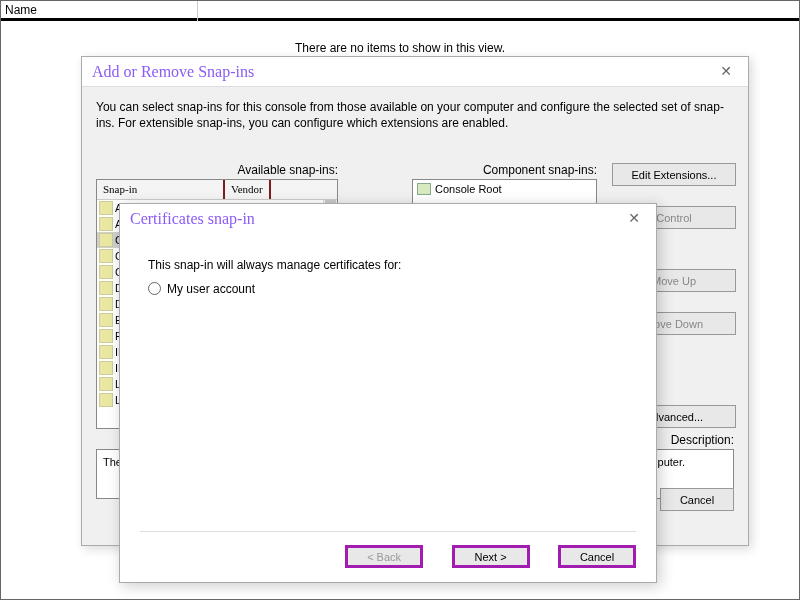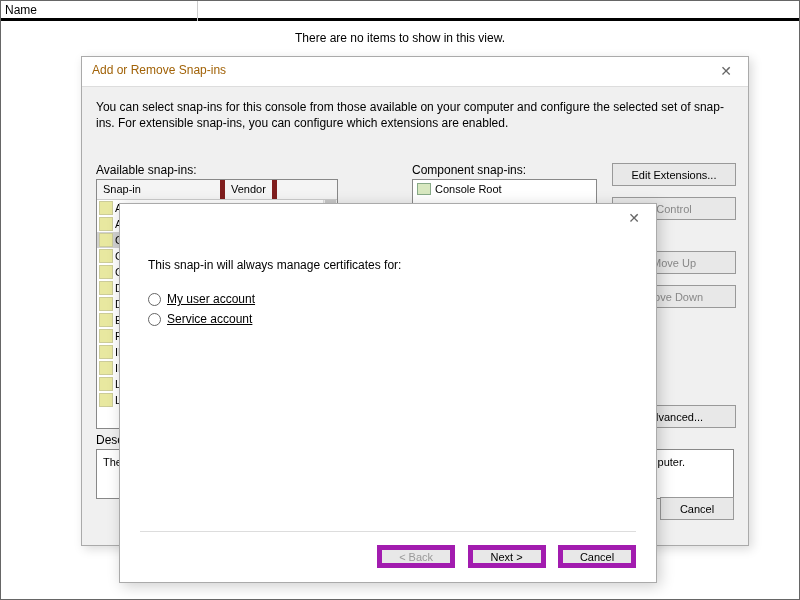--- a/index.html
+++ b/index.html
@@ -1,64 +1,64 @@
 <!DOCTYPE html>
 <html><head>
 <meta charset="utf-8">
 <style>
   * { box-sizing: border-box; font-family: "Segoe UI", Tahoma, sans-serif; }
   body { margin:0; background:#fff; width:800px; height:600px; position:relative; overflow:hidden; border:1px solid #666;}
   .bg-header { position:absolute; top:0; left:0; right:0; height:20px; border-bottom:3px solid #000000; }
   .bg-header .name { position:absolute; left:4px; top:2px; font-size:12px; }
   .bg-header .sep { position:absolute; left:196px; top:0; height:20px; border-left:1px solid #ccc;}
-  .bg-empty { position:absolute; top:30px; width:100%; text-align:center; font-size:12px;}
+  .bg-empty { position:absolute; top:40px; width:100%; text-align:center; font-size:12px;}
   .dlg1 { position:absolute; left:80px; top:55px; width:668px; height:490px; background:#fff; border:1px solid #aaa; box-shadow:3px 3px 10px rgba(0,0,0,0.15);}
   .titlebar { height:30px; background:#fff; border-bottom:1px solid #ddd; }
-  .titlebar .t { padding:6px 10px; font-size:12px; color:#a16207;}
+  .titlebar .t { padding:6px 10px; font-size:16px; color:#8b5cf6;font-family:Liberation Serif, serif;}
   .titlebar .x { position:absolute; right:8px; top:4px; font-size:14px; color:#666; padding:2px 8px;}
   .dlg1-body { position:absolute; top:30px; left:0; right:0; bottom:0; background:#f0f0f0; padding:12px 14px; font-size:12px;}
   .intro { margin-bottom:6px; line-height:1.35;}
-  .lbl { font-size:12px; margin-bottom:2px;}
+  .lbl { font-size:12px; margin-bottom:2px;text-align:right;}
   .avail { position:absolute; left:14px; top:76px; width:242px; }
   .avail-box { border:1px solid #888; background:#fff; height:250px; position:relative;}
   .avail-head { height:20px; background:#f4f4f4; border-bottom:1px solid #ccc; display:flex; font-size:11px;}
-  .avail-head span { padding:3px 6px; border-right:5px solid #7f1d1d;}
+  .avail-head span { padding:3px 6px; border-right:2px solid #7f1d1d;font-family:Liberation Serif, serif;}
   .avail-head span:first-child { width:128px;}
   .avail-list { position:absolute; top:20px; left:0; right:14px; bottom:0; overflow:hidden;}
   .avail-row { display:flex; height:16px; font-size:11px; align-items:center; padding-left:2px;}
   .avail-row .ic { width:14px; height:14px; display:inline-block; margin-right:2px; background:#e8e8a0; border:1px solid #cc9;}
   .avail-row .nm { width:112px; white-space:nowrap; overflow:hidden;}
   .avail-row .vd { white-space:nowrap; overflow:hidden;}
   .avail-row.sel { background:#d0d0d0;}
   .scrollbar { position:absolute; top:20px; right:0; width:14px; bottom:0; background:#f0f0f0; border-left:1px solid #ddd;}
   .scrollbar .thumb { position:absolute; top:0; left:1px; right:1px; height:40px; background:#c8c8c8;}
   .sel-box { position:absolute; left:330px; top:76px; width:185px;}
   .sel-list { border:1px solid #888; background:#fff; height:250px; padding:3px 4px;}
   .sel-row { font-size:11px; display:flex; align-items:flex-end;}
   .sel-row .ic { width:14px; height:12px; margin-right:4px; background:#d8e8c0; border:1px solid #8a8;}
   .btncol { position:absolute; left:530px; top:76px; width:124px;}
-  .btncol button, .adv-btn, .bar button { font-size:11px; height:23px; background:#e8e8e8; border:1px solid #999; width:124px; margin-bottom:11px;}
+  .btncol button, .adv-btn, .bar button { font-size:11px; height:23px; background:#e8e8e8; border:1px solid #999; width:124px; margin-bottom:20px;}
   .btncol button:disabled { color:#888;}
   .btncol .gap { height:20px;}
   .adv-btn { position:absolute; left:530px; top:318px;}
   .desc { position:absolute; left:14px; top:346px; right:14px;}
   .desc-box { border:1px solid #888; background:#fff; height:50px; padding:6px; font-size:11px;}
   .bar { position:absolute; right:14px; bottom:14px;}
   .bar button { width:74px; margin-left:6px;}
   
   .dlg2 { position:absolute; left:118px; top:202px; width:538px; height:380px; background:#fff; border:1px solid #aaa; box-shadow:3px 3px 14px rgba(0,0,0,0.2);}
   .dlg2 .titlebar { border-bottom:none;}
   .dlg2-body { padding:24px 28px 0; font-size:12px;}
-  .prompt { margin-bottom:20px;}
-  .radio-row { display:flex; align-items:flex-end; margin-bottom:6px; font-size:12px;text-decoration:underline;}
+  .prompt { margin-bottom:10px;}
+  .radio-row { display:flex; align-items:flex-start; margin-bottom:6px; font-size:12px;}
   .radio-row .r { width:13px; height:13px; border:1px solid #666; border-radius:50%; margin-right:6px; position:relative;}
   .radio-row .r.ck::after { content:""; position:absolute; top:2px; left:2px; width:7px; height:7px; background:#222; border-radius:50%;}
   .dlg2 .sep-line { position:absolute; left:20px; right:20px; bottom:50px; border-top:1px solid #ddd;}
   .dlg2 .bar2 { position:absolute; right:20px; bottom:14px;}
-  .dlg2 .bar2 button { width:78px; height:23px; font-size:11px; background:#e8e8e8; border:5px solid #a21caf; margin-left:8px;}
+  .dlg2 .bar2 button { width:78px; height:23px; font-size:11px; background:#e8e8e8; border:3px solid #a21caf; margin-left:24px;}
   .dlg2 .bar2 button:disabled { color:#999;}
 </style>
 </head>
 <body>
 
 <div class="bg-header">
   <span class="name">Name</span>
   <span class="sep"></span>
 </div>
 <div class="bg-empty">There are no items to show in this view.</div>
@@ -176,32 +176,29 @@
     </div>
 
     <div class="bar">
       <button>Cancel</button>
     </div>
   </div>
 </div>
 
 <div class="dlg2">
   <div class="titlebar">
+    <div class="t">Certificates snap-in</div>
     <div class="x">✕</div>
   </div>
   <div class="dlg2-body">
     <div class="prompt">This snap-in will always manage certificates for:</div>
     <div class="radio-row">
       <span class="r"></span>
       <span>My user account</span>
     </div>
-    <div class="radio-row">
-      <span class="r"></span>
-      <span>Service account</span>
-    </div>
   </div>
   <div class="sep-line"></div>
   <div class="bar2">
     <button disabled="">&lt; Back</button>
     <button>Next &gt;</button>
     <button>Cancel</button>
   </div>
 </div>
 
 </body></html>

